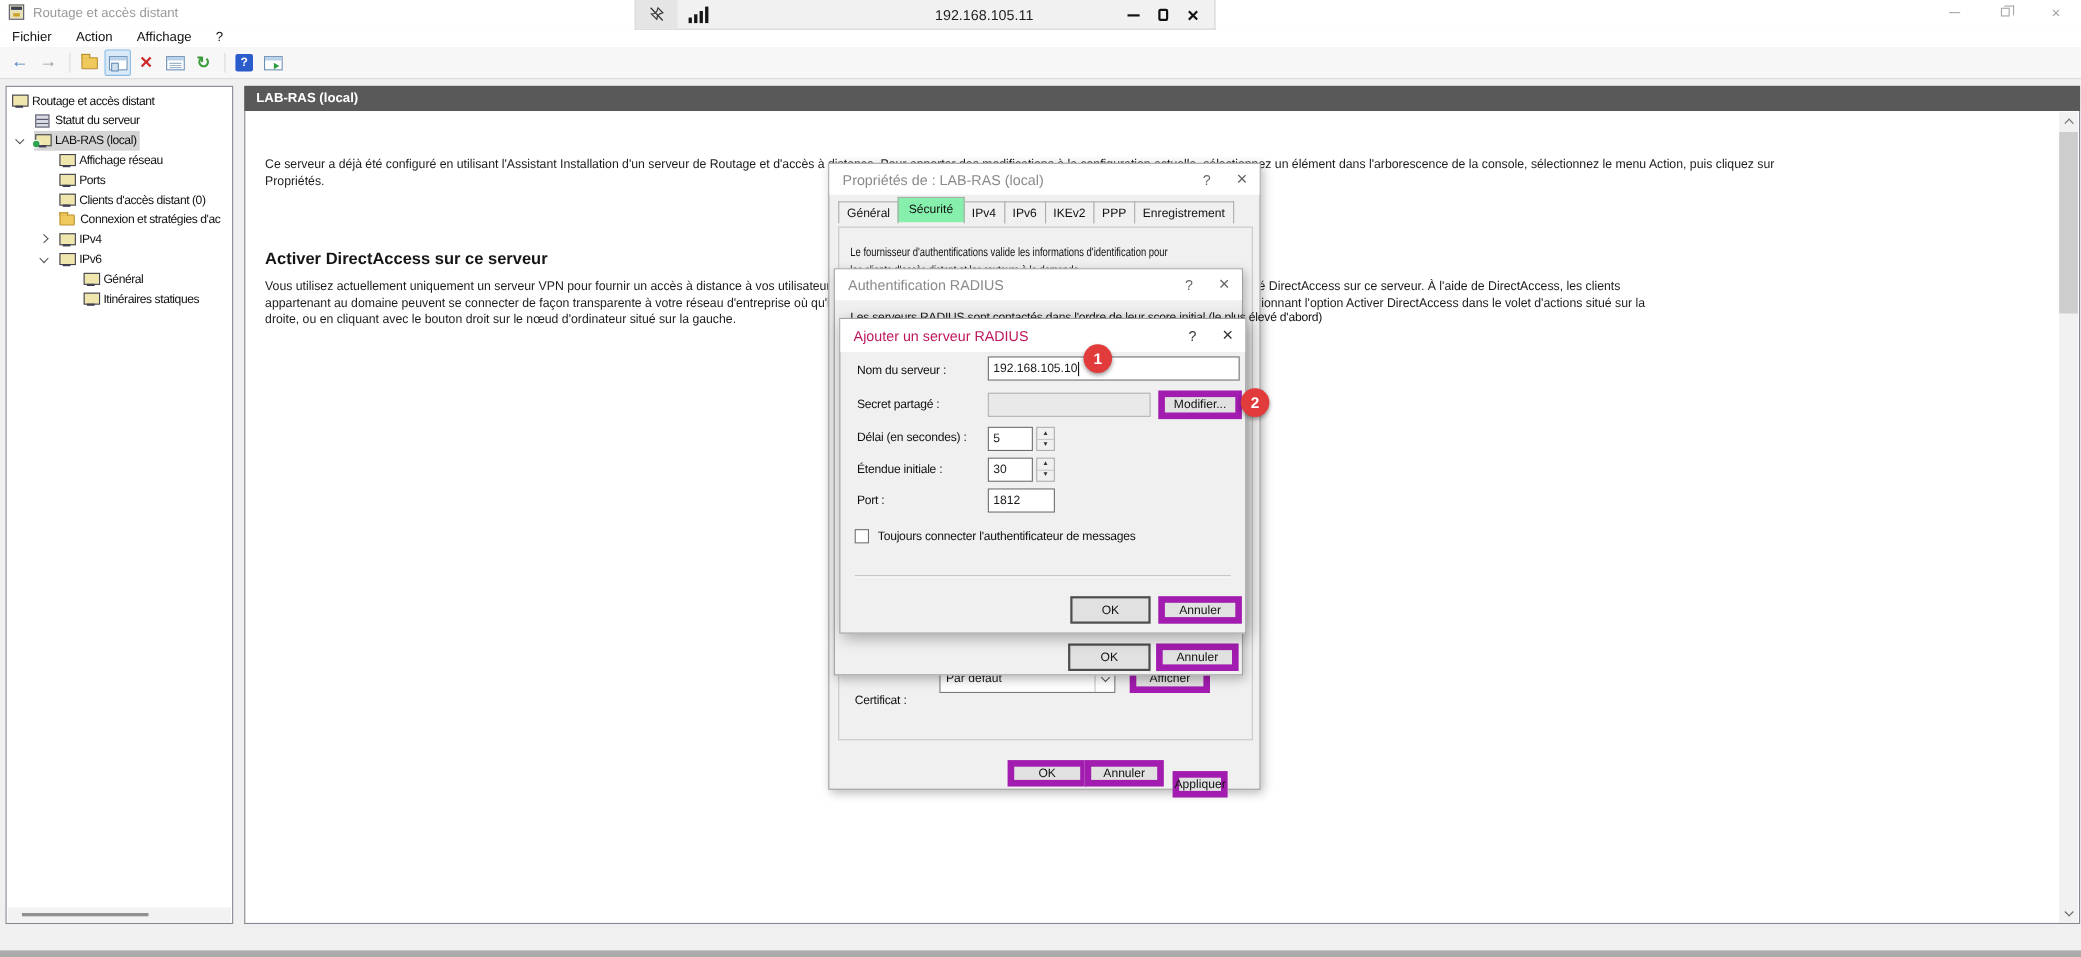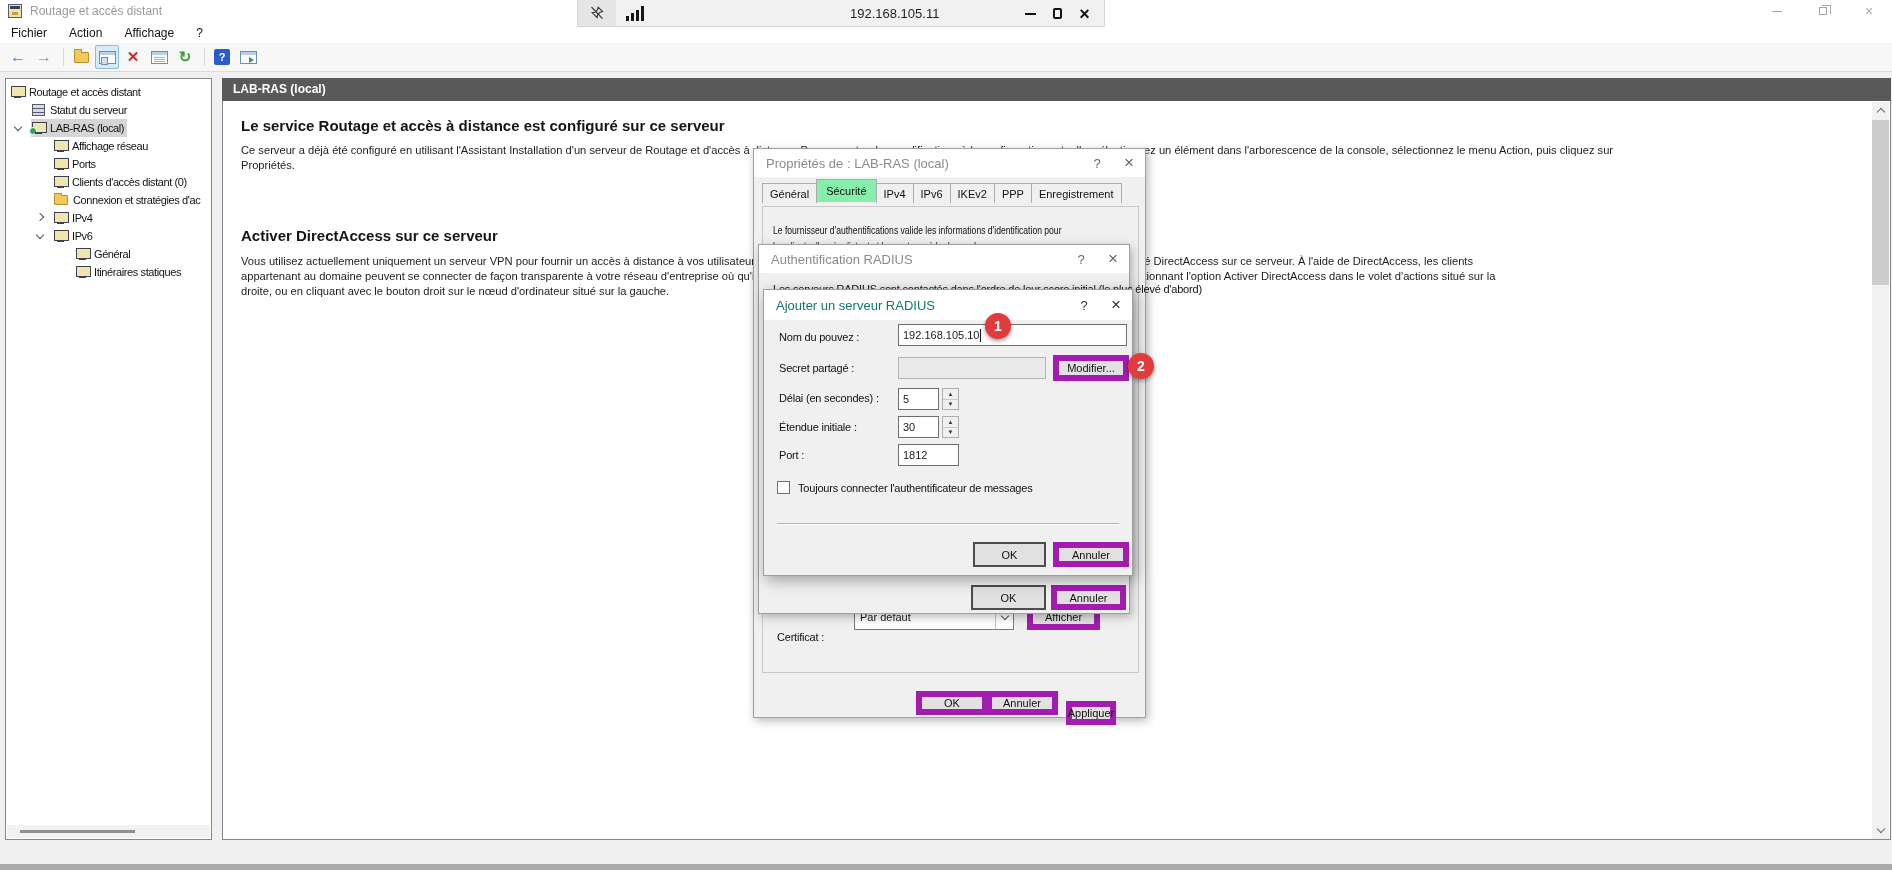--- a/index.html
+++ b/index.html
@@ -89,21 +89,21 @@
   .vthumb { position:absolute; left:0; top:18px; width:17px; height:165px; background:#cdcdcd; }
 
   
   .statusbar { position:absolute; left:0; top:843px; width:1892px; height:21px; background:#f0f0f0; border-top:1px solid #d7d7d7; font-size:12px; line-height:21px; padding-left:8px; color:#111; }
   .bottomstrip { position:absolute; left:0; top:864px; width:1892px; height:6px; background:#ababab; }
 
   
   .dlg { position:absolute; background:#f0f0f0; border:1px solid #9f9f9f; box-shadow:2px 3px 9px rgba(0,0,0,.28); }
   .dlg .tbar { height:28px; background:#fff; display:flex; align-items:center; }
   .dlg .tbar .t { flex:1; padding-left:12px; font-size:13px; color:#8a8a8a; white-space:nowrap; overflow:hidden; }
-  .dlg.active .tbar .t { color:#0f766e; }
+  .dlg.active .tbar .t { color:#be185d; }
   .tb-btn { width:32px; text-align:center; font-size:13px; color:#666; }
   .tb-btn.x { font-size:17px; }
   .dlg.active .tb-btn { color:#333; }
   .btn { position:absolute; background:#e1e1e1; border:6px solid #a21caf; font-size:11px; text-align:center; color:#111; display:flex; align-items:center; justify-content:center; font-family:inherit; }
   .btn.default { border:2px solid #4d4d4d; }
   .lbl { position:absolute; font-size:11px; letter-spacing:-0.2px; color:#111; white-space:nowrap; }
   .edit { position:absolute; background:#fff; border:1px solid #6e6e6e; font-size:11px; display:flex; align-items:center; padding-left:4px; white-space:nowrap; }
   .edit.disabled { background:#e9e9e9; border-color:#b4b4b4; }
   .caret { display:inline-block; width:1px; height:13px; background:#111; margin-left:1px; }
   .spinbtns { position:absolute; width:17px; height:22px; border:1px solid #adadad; background:#f0f0f0; display:flex; flex-direction:column; }
@@ -287,21 +287,20 @@
         </span>
     </div>
     <div class="tree-hscroll">
         <div class="tree-hthumb"></div>
       </div>
   </div>
 
   <div class="content-panel">
     <div class="pane-header">LAB-RAS (local)</div>
     <div class="pane-body">
-      <div class="h" style="top:16px">Le service Routage et accès à distance est configuré sur ce serveur</div>
       <div class="p" style="top:43px">Ce serveur a déjà été configuré en utilisant l'Assistant Installation d'un serveur de Routage et d'accès à distance. Pour apporter des modifications à la configuration actuelle, sélectionnez un élément dans l'arborescence de la console, sélectionnez le menu Action, puis cliquez sur</div>
       <div class="p" style="top:58px">Propriétés.</div>
       <div class="h" style="top:126px">Activer DirectAccess sur ce serveur</div>
       <div class="p" style="top:154px">Vous utilisez actuellement uniquement un serveur VPN pour fournir un accès à distance à vos utilisateurs. Offrez une expérience plus riche via DirectAccess en activant la fonctionnalité DirectAccess sur ce serveur. À l'aide de DirectAccess, les clients</div>
       <div class="p" style="top:169px">appartenant au domaine peuvent se connecter de façon transparente à votre réseau d'entreprise où qu'ils soient. Vous pouvez exécuter l'Assistant Activation de DirectAccess en sélectionnant l'option Activer DirectAccess dans le volet d'actions situé sur la</div>
       <div class="p" style="top:184px">droite, ou en cliquant avec le bouton droit sur le nœud d'ordinateur situé sur la gauche.</div>
       <div class="vscroll">
         <div class="arr" style="top:0">
             <span class="chev" style="transform:rotate(-135deg);margin-top:3px"></span>
           </div>
@@ -358,21 +357,21 @@
     <div class="btn" style="left:292px; top:340px; width:75px; height:25px">Annuler</div>
   </div>
 
   <div class="dlg active" style="left:763px; top:289px; width:370px; height:287px; z-index:30; box-shadow:3px 4px 14px rgba(0,0,0,.35)">
     <div class="tbar" style="height:30px">
       <span class="t">Ajouter un serveur RADIUS</span>
       <span class="tb-btn">?</span>
       <span class="tb-btn x">×</span>
     </div>
 
-    <div class="lbl" style="left:15px; top:41px">Nom du pouvez :</div>
+    <div class="lbl" style="left:15px; top:41px">Nom du serveur :</div>
     <div class="edit" style="left:134px; top:34px; width:229px; height:22px">
       <span>192.168.105.10</span>
         <span class="caret"></span>
     </div>
 
     <div class="lbl" style="left:15px; top:72px">Secret partagé :</div>
     <div class="edit disabled" style="left:134px; top:67px; width:148px; height:22px">
       <span></span>
     </div>
     <div class="btn" style="left:289px; top:65px; width:76px; height:26px">Modifier...</div>

